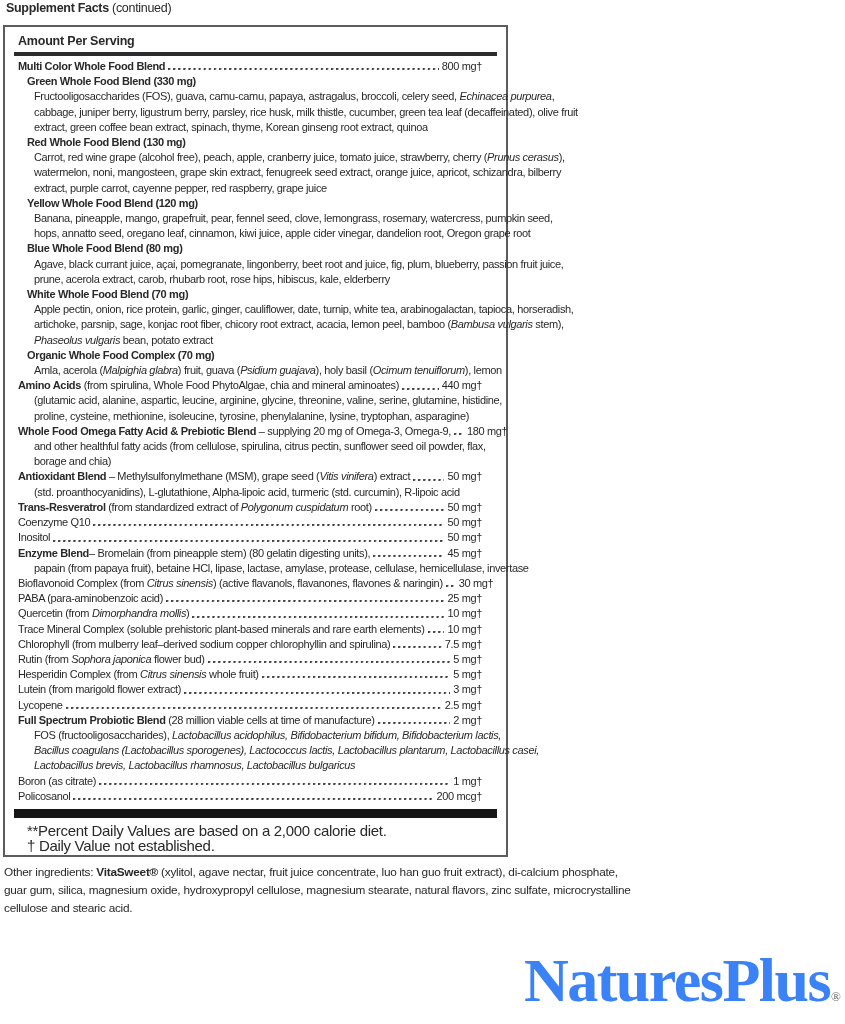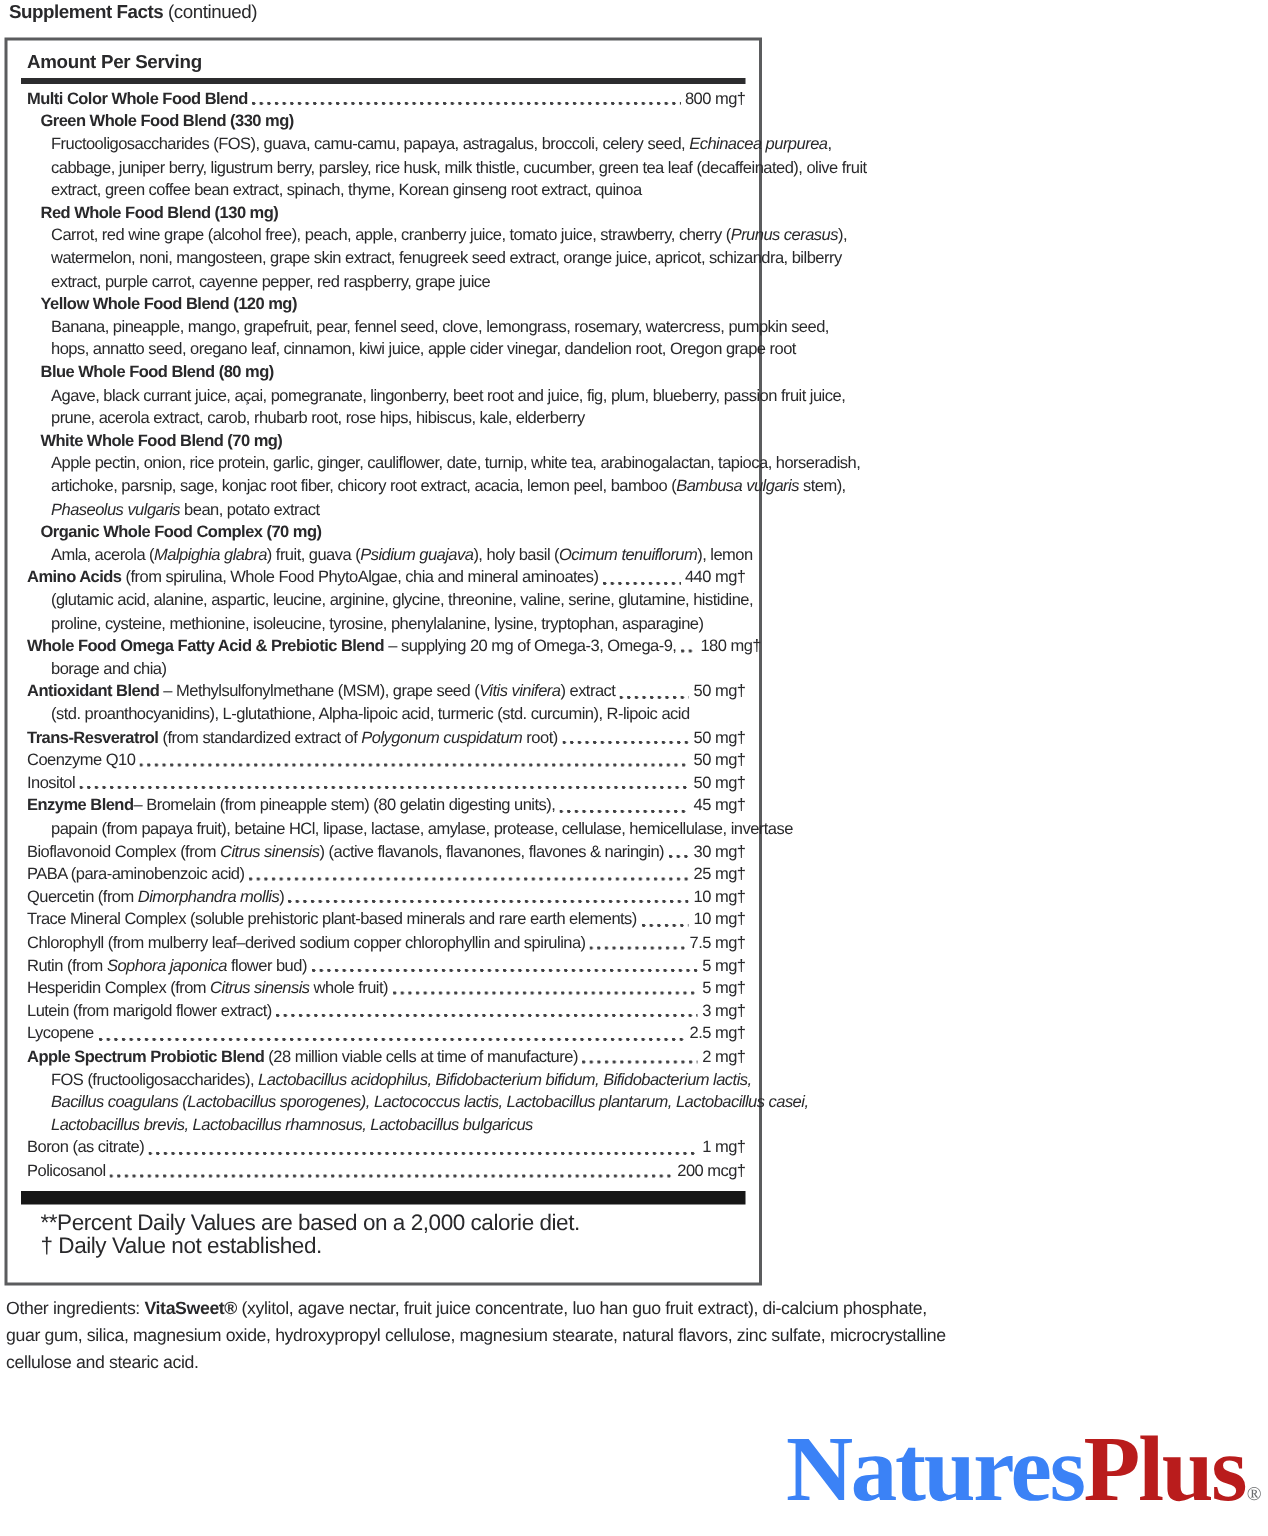--- a/index.html
+++ b/index.html
@@ -12,21 +12,21 @@
   .b{font-weight:bold}
   .i{font-style:italic}
 
   .facts-box{
     position:absolute;left:3px;top:25px;width:505px;height:832px;
     border:2px solid #5b5c5e;box-sizing:border-box;background:#fff;
   }
   .aps{font-weight:bold;font-size:12.5px;letter-spacing:-0.2px;padding:7px 10px 4px 13px;line-height:14px}
   .aps-rule{height:4px;background:#2c2c2e;margin:0 9px}
 
-  .rows{padding:3px 9px 0 13px}
+  .rows{padding:3px 24px 0 13px}
   .row{
     display:flex;align-items:flex-end;
     line-height:15.2px;font-size:11px;letter-spacing:-0.35px;white-space:pre;
   }
   .row-text{white-space:pre}
   .ind1{padding-left:9px}
   .ind2{padding-left:16px}
   .leader{
     flex:1;align-self:stretch;margin:0 3px;min-width:10px;
     background-image:radial-gradient(circle at 1.1px 1.1px,#414143 1.05px,transparent 1.35px);
@@ -43,21 +43,21 @@
     position:absolute;left:4px;top:863px;width:627px;
     font-size:11.8px;line-height:18px;letter-spacing:-0.25px;
   }
 
   .logo{
     position:absolute;top:948px;right:5px;
     font-family:"Liberation Serif",serif;font-weight:bold;
     font-size:62px;line-height:64px;letter-spacing:-1.5px;white-space:nowrap;
   }
   .logo .gray{color:#3b82f6}
-  .logo .green{color:#b91c1c}
+  .logo .green{color:#3b82f6}
   .logo .reg{
     font-size:13px;letter-spacing:0;color:#6a6c6e;
     position:relative;bottom:0px;left:1px;font-weight:normal;
   }
 </style>
 </head>
 <body>
 
 <div class="doc-title"><span class="b">Supplement Facts</span><span> (continued)</span></div>
 
@@ -83,38 +83,39 @@
       <div class="row ind1"><span class="row-text"><span class="b">White Whole Food Blend (70 mg)</span></span></div>
       <div class="row ind2"><span class="row-text"><span>Apple pectin, onion, rice protein, garlic, ginger, cauliflower, date, turnip, white tea, arabinogalactan, tapioca, horseradish,</span></span></div>
       <div class="row ind2"><span class="row-text"><span>artichoke, parsnip, sage, konjac root fiber, chicory root extract, acacia, lemon peel, bamboo (</span><span class="i">Bambusa vulgaris</span><span> stem),</span></span></div>
       <div class="row ind2"><span class="row-text"><span class="i">Phaseolus vulgaris</span><span> bean, potato extract</span></span></div>
       <div class="row ind1"><span class="row-text"><span class="b">Organic Whole Food Complex (70 mg)</span></span></div>
       <div class="row ind2"><span class="row-text"><span>Amla, acerola (</span><span class="i">Malpighia glabra</span><span>) fruit, guava (</span><span class="i">Psidium guajava</span><span>), holy basil (</span><span class="i">Ocimum tenuiflorum</span><span>), lemon</span></span></div>
       <div class="row"><span class="row-text"><span class="b">Amino Acids</span><span> (from spirulina, Whole Food PhytoAlgae, chia and mineral aminoates)</span></span><span class="leader"></span><span class="amt">440 mg†</span></div>
       <div class="row ind2"><span class="row-text"><span>(glutamic acid, alanine, aspartic, leucine, arginine, glycine, threonine, valine, serine, glutamine, histidine,</span></span></div>
       <div class="row ind2"><span class="row-text"><span>proline, cysteine, methionine, isoleucine, tyrosine, phenylalanine, lysine, tryptophan, asparagine)</span></span></div>
       <div class="row"><span class="row-text"><span class="b">Whole Food Omega Fatty Acid &amp; Prebiotic Blend</span><span> – supplying 20 mg of Omega-3, Omega-9,</span></span><span class="leader"></span><span class="amt">180 mg†</span></div>
+      <div class="row ind2"><span class="row-text"><span>and other healthful fatty acids (from cellulose, spirulina, citrus pectin, sunflower seed oil powder, flax,</span></span></div>
       <div class="row ind2"><span class="row-text"><span>borage and chia)</span></span></div>
       <div class="row"><span class="row-text"><span class="b">Antioxidant Blend</span><span> – Methylsulfonylmethane (MSM), grape seed (</span><span class="i">Vitis vinifera</span><span>) extract</span></span><span class="leader"></span><span class="amt">50 mg†</span></div>
       <div class="row ind2"><span class="row-text"><span>(std. proanthocyanidins), L-glutathione, Alpha-lipoic acid, turmeric (std. curcumin), R-lipoic acid</span></span></div>
       <div class="row"><span class="row-text"><span class="b">Trans-Resveratrol</span><span> (from standardized extract of </span><span class="i">Polygonum cuspidatum</span><span> root)</span></span><span class="leader"></span><span class="amt">50 mg†</span></div>
       <div class="row"><span class="row-text"><span>Coenzyme Q10</span></span><span class="leader"></span><span class="amt">50 mg†</span></div>
       <div class="row"><span class="row-text"><span>Inositol</span></span><span class="leader"></span><span class="amt">50 mg†</span></div>
       <div class="row"><span class="row-text"><span class="b">Enzyme Blend</span><span>– Bromelain (from pineapple stem) (80 gelatin digesting units),</span></span><span class="leader"></span><span class="amt">45 mg†</span></div>
       <div class="row ind2"><span class="row-text"><span>papain (from papaya fruit), betaine HCl, lipase, lactase, amylase, protease, cellulase, hemicellulase, invertase</span></span></div>
       <div class="row"><span class="row-text"><span>Bioflavonoid Complex (from </span><span class="i">Citrus sinensis</span><span>) (active flavanols, flavanones, flavones &amp; naringin)</span></span><span class="leader"></span><span class="amt">30 mg†</span></div>
       <div class="row"><span class="row-text"><span>PABA (para-aminobenzoic acid)</span></span><span class="leader"></span><span class="amt">25 mg†</span></div>
       <div class="row"><span class="row-text"><span>Quercetin (from </span><span class="i">Dimorphandra mollis</span><span>)</span></span><span class="leader"></span><span class="amt">10 mg†</span></div>
       <div class="row"><span class="row-text"><span>Trace Mineral Complex (soluble prehistoric plant-based minerals and rare earth elements)</span></span><span class="leader"></span><span class="amt">10 mg†</span></div>
       <div class="row"><span class="row-text"><span>Chlorophyll (from mulberry leaf–derived sodium copper chlorophyllin and spirulina)</span></span><span class="leader"></span><span class="amt">7.5 mg†</span></div>
       <div class="row"><span class="row-text"><span>Rutin (from </span><span class="i">Sophora japonica</span><span> flower bud)</span></span><span class="leader"></span><span class="amt">5 mg†</span></div>
       <div class="row"><span class="row-text"><span>Hesperidin Complex (from </span><span class="i">Citrus sinensis</span><span> whole fruit)</span></span><span class="leader"></span><span class="amt">5 mg†</span></div>
       <div class="row"><span class="row-text"><span>Lutein (from marigold flower extract)</span></span><span class="leader"></span><span class="amt">3 mg†</span></div>
       <div class="row"><span class="row-text"><span>Lycopene</span></span><span class="leader"></span><span class="amt">2.5 mg†</span></div>
-      <div class="row"><span class="row-text"><span class="b">Apple Spectrum Probiotic Blend</span><span> (28 million viable cells at time of manufacture)</span></span><span class="leader"></span><span class="amt">2 mg†</span></div>
+      <div class="row"><span class="row-text"><span class="b">Full Spectrum Probiotic Blend</span><span> (28 million viable cells at time of manufacture)</span></span><span class="leader"></span><span class="amt">2 mg†</span></div>
       <div class="row ind2"><span class="row-text"><span>FOS (fructooligosaccharides), </span><span class="i">Lactobacillus acidophilus, Bifidobacterium bifidum, Bifidobacterium lactis,</span></span></div>
       <div class="row ind2"><span class="row-text"><span class="i">Bacillus coagulans (Lactobacillus sporogenes), Lactococcus lactis, Lactobacillus plantarum, Lactobacillus casei,</span></span></div>
       <div class="row ind2"><span class="row-text"><span class="i">Lactobacillus brevis, Lactobacillus rhamnosus, Lactobacillus bulgaricus</span></span></div>
       <div class="row"><span class="row-text"><span>Boron (as citrate)</span></span><span class="leader"></span><span class="amt">1 mg†</span></div>
       <div class="row"><span class="row-text"><span>Policosanol</span></span><span class="leader"></span><span class="amt">200 mcg†</span></div>
     </div>
   <div class="thick-bar"></div>
   <div class="footnotes">
       <div class="fn">**Percent Daily Values are based on a 2,000 calorie diet.</div>
       <div class="fn">† Daily Value not established.</div>

